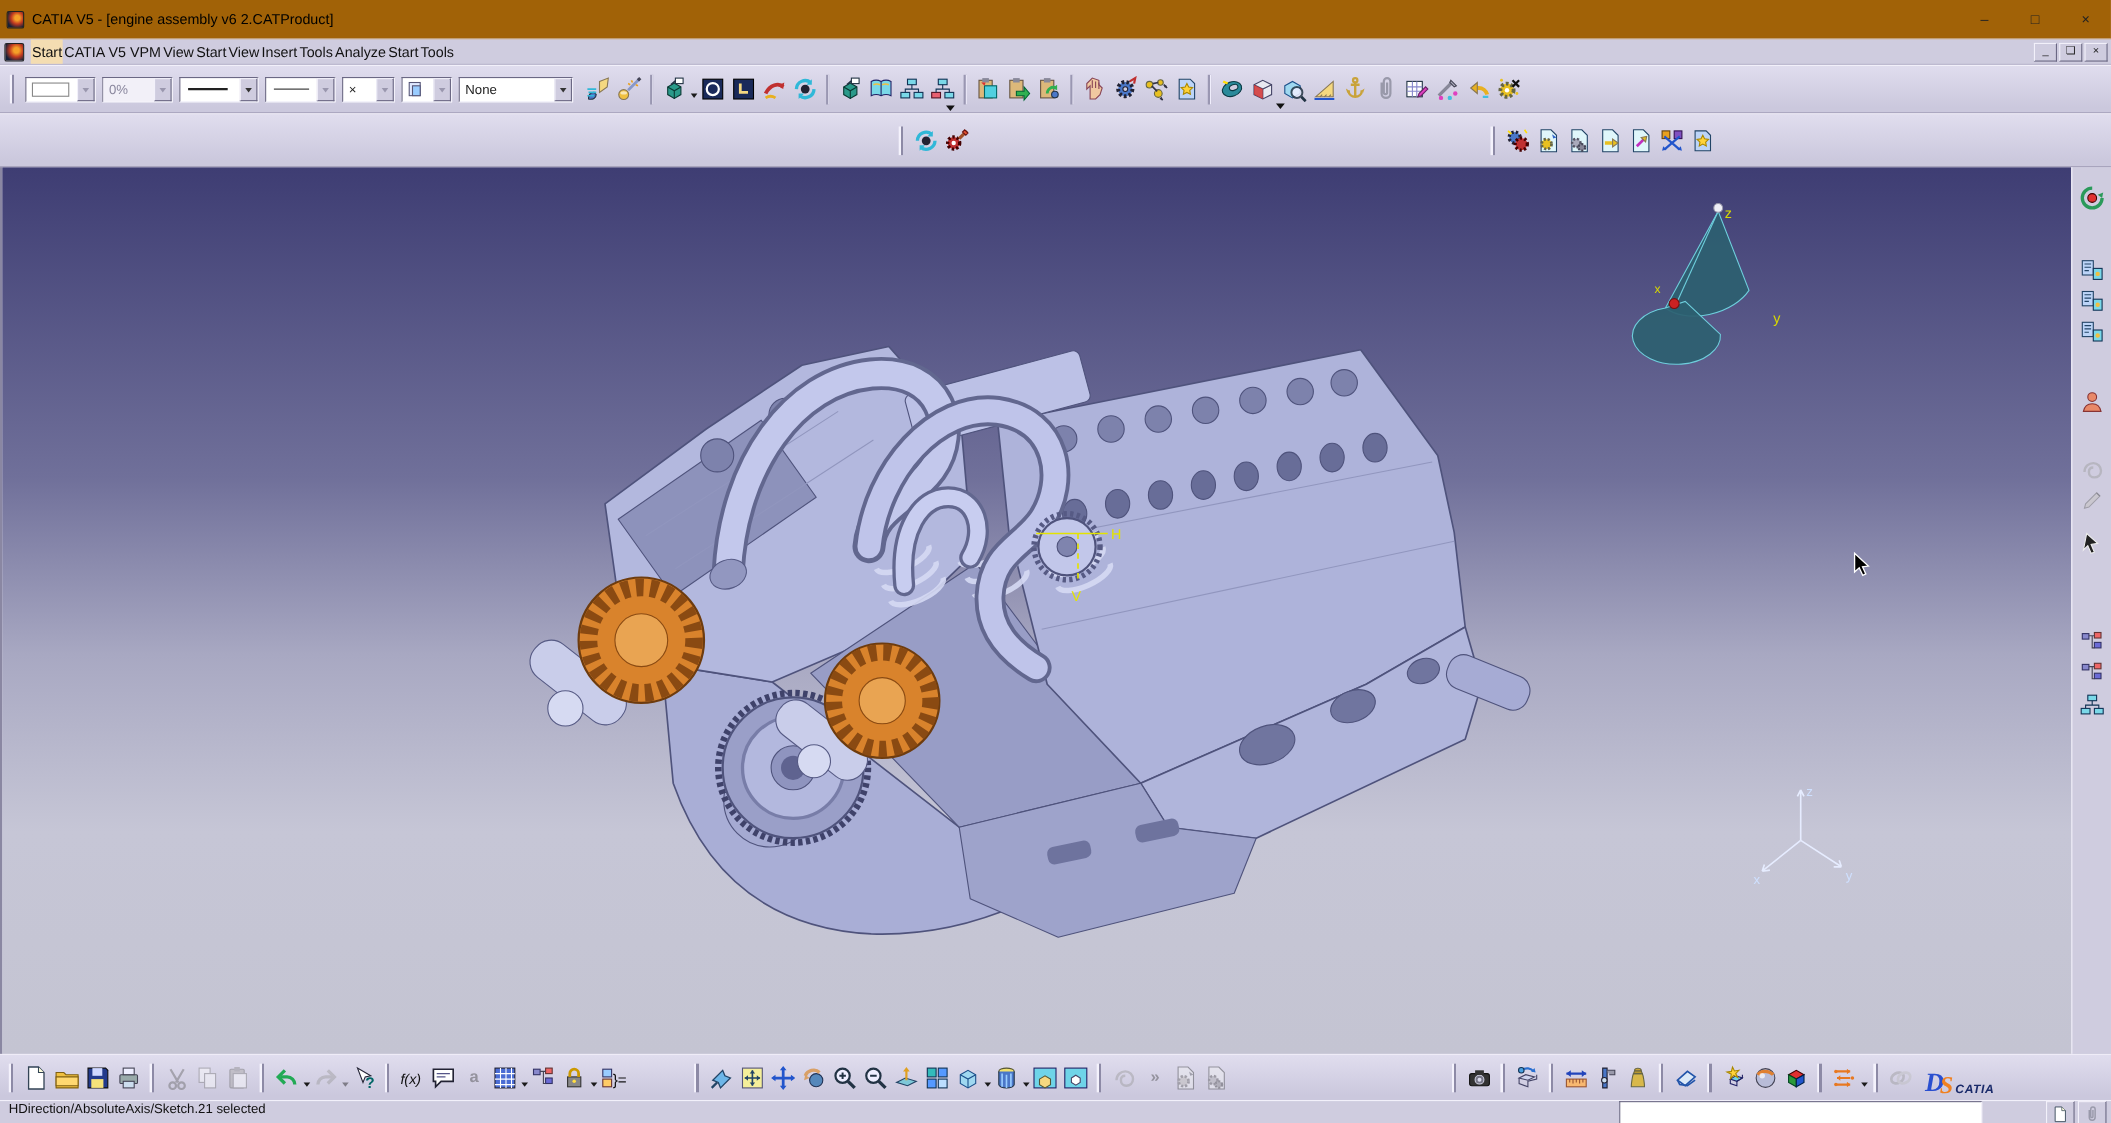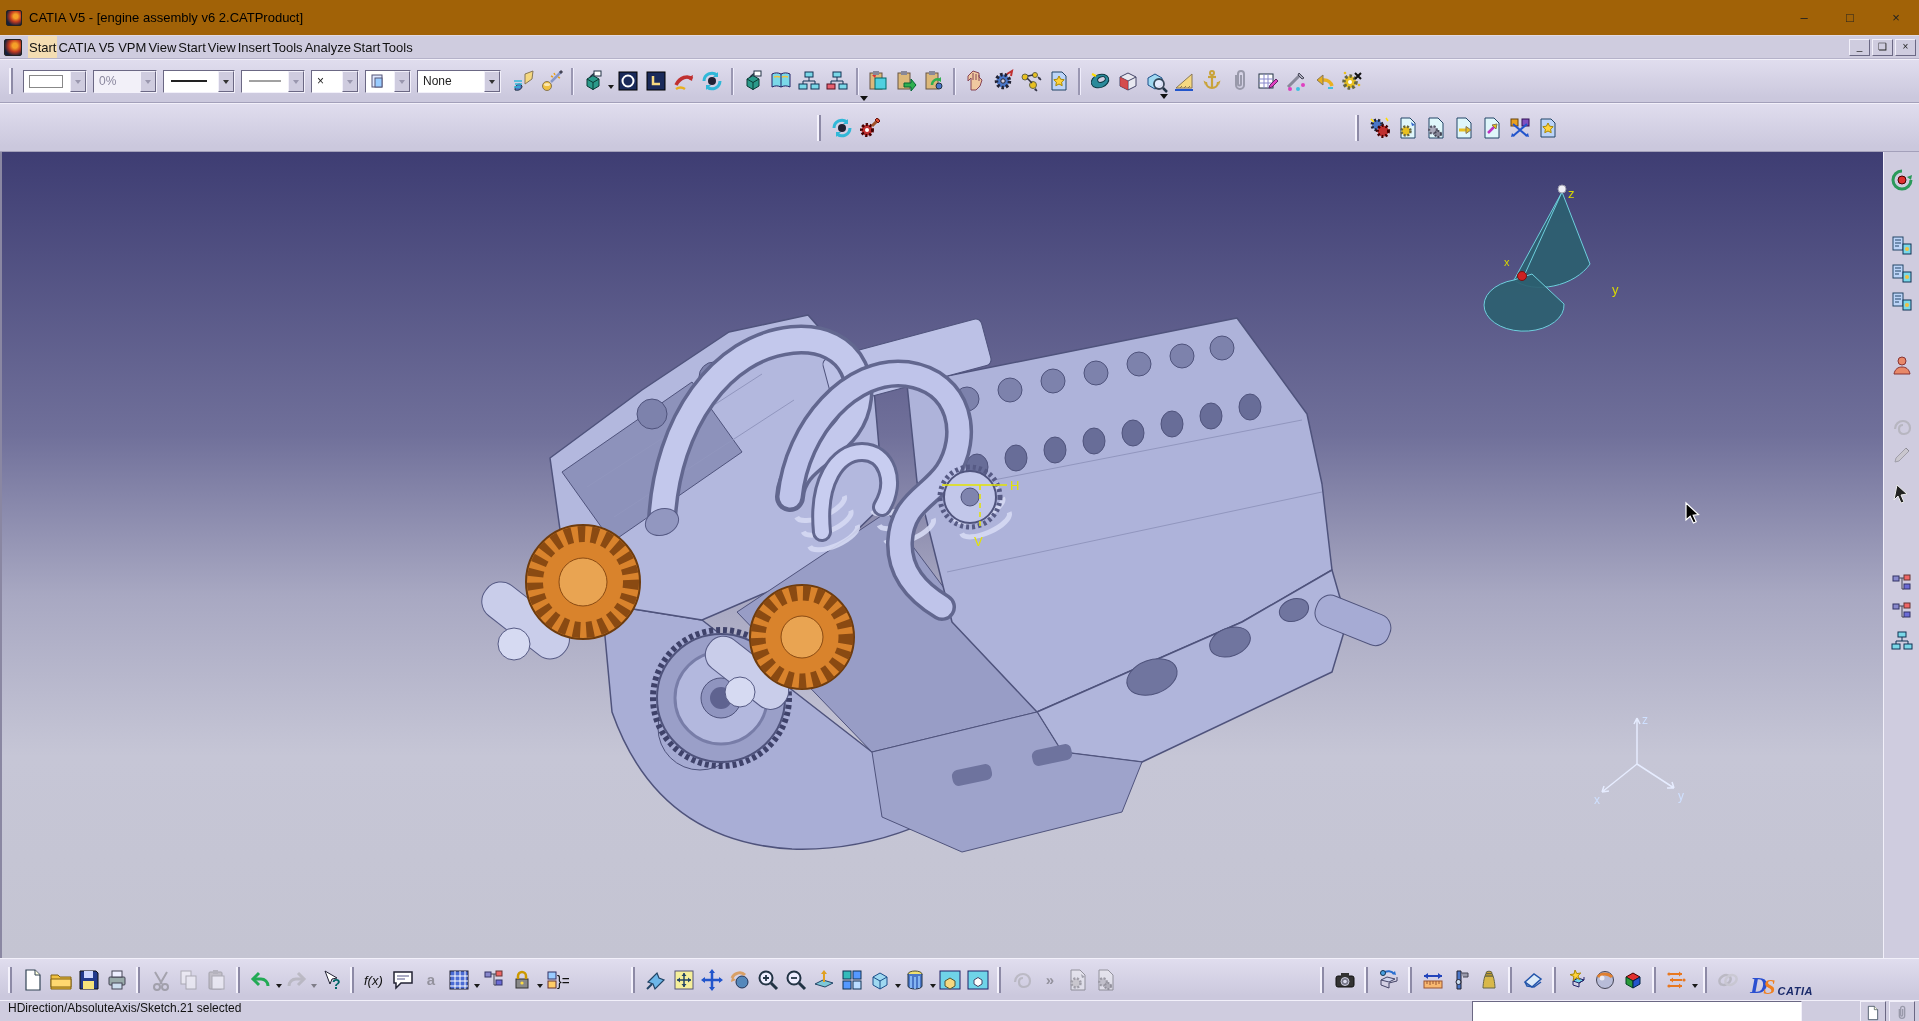--- a/index.html
+++ b/index.html
@@ -160,21 +160,21 @@
             <rect x="4" y="4" width="7" height="9" fill="#9cf" stroke="#557"></rect>
           </svg>
         </div>
     <div class="cbtn dim">
           <i></i>
         </div>
   </div>
     </div>
 
   <div class="cell">
-      <div class="combo" style="width:84px">
+      <div class="combo" style="width:104px">
     <div class="cfield">None</div>
     <div class="cbtn">
           <i></i>
         </div>
   </div>
     </div>
 
   <div id="row1-icons" class="iconflow" style="margin-left:6px;">
       <span class="tbico" title="">
         <svg viewBox="0 0 24 24">

